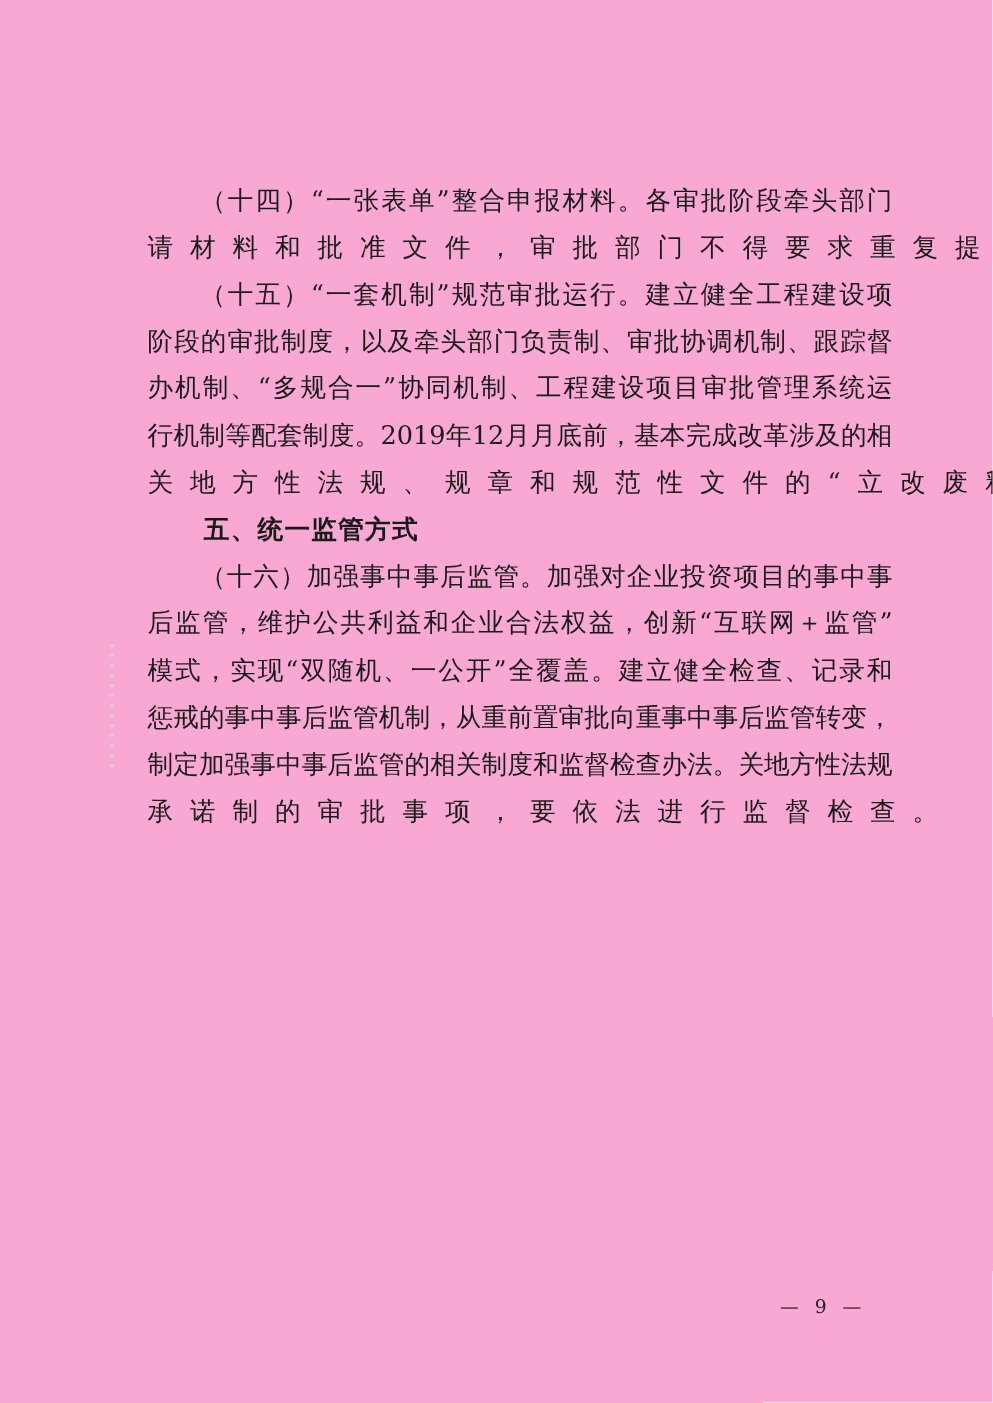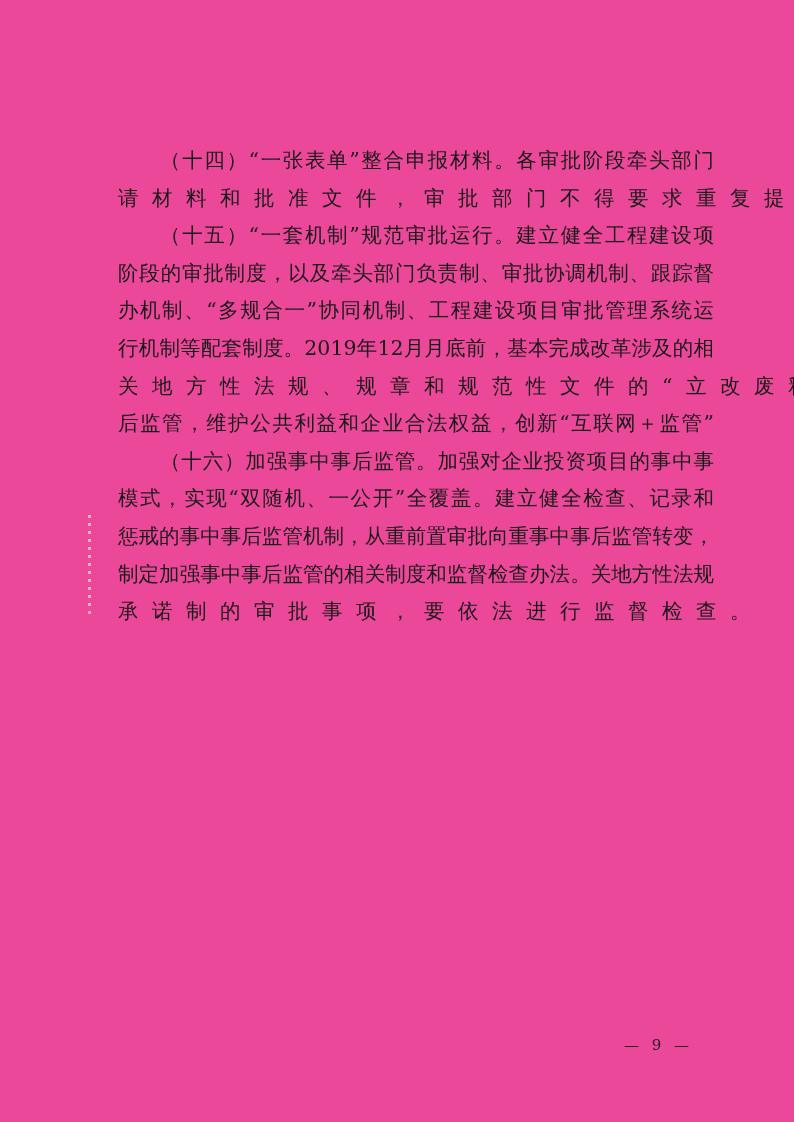--- a/index.html
+++ b/index.html
@@ -14,21 +14,21 @@
       overflow: hidden;
       font-family: "DejaVu Serif", "Liberation Serif", serif;
       color: #1a1a1a;
     }
     .page {
       position: absolute;
       left: 0;
       top: 0;
       width: 794px;
       height: 1122px;
-      background: #ec4899;
+      background: #f9a8d4;
     }
     .content {
       position: absolute;
       left: 118px;
       top: 142px;
       width: 596px;
     }
     .line {
       height: 37.6px;
       line-height: 37.6px;
@@ -90,24 +90,25 @@
     </div>
 
     <div class="para">
       <div class="line indent">（十五）“一套机制”规范审批运行。建立健全工程建设项</div>
       <div class="line">阶段的审批制度，以及牵头部门负责制、审批协调机制、跟踪督</div>
       <div class="line">办机制、“多规合一”协同机制、工程建设项目审批管理系统运</div>
       <div class="line">行机制等配套制度。2019年12月月底前，基本完成改革涉及的相</div>
       <div class="line last">关地方性法规、规章和规范性文件的“立改废释”工作。</div>
     </div>
 
+    <div class="heading">五、统一监管方式</div>
 
     <div class="para">
+      <div class="line indent">（十六）加强事中事后监管。加强对企业投资项目的事中事</div>
       <div class="line">后监管，维护公共利益和企业合法权益，创新“互联网＋监管”</div>
-      <div class="line indent">（十六）加强事中事后监管。加强对企业投资项目的事中事</div>
       <div class="line">模式，实现“双随机、一公开”全覆盖。建立健全检查、记录和</div>
       <div class="line">惩戒的事中事后监管机制，从重前置审批向重事中事后监管转变，</div>
       <div class="line">制定加强事中事后监管的相关制度和监督检查办法。关地方性法规</div>
       <div class="line last">承诺制的审批事项，要依法进行监督检查。</div>
     </div>
 
   </div>
 
   <div class="page-number">— 9 —</div>
 </div>

